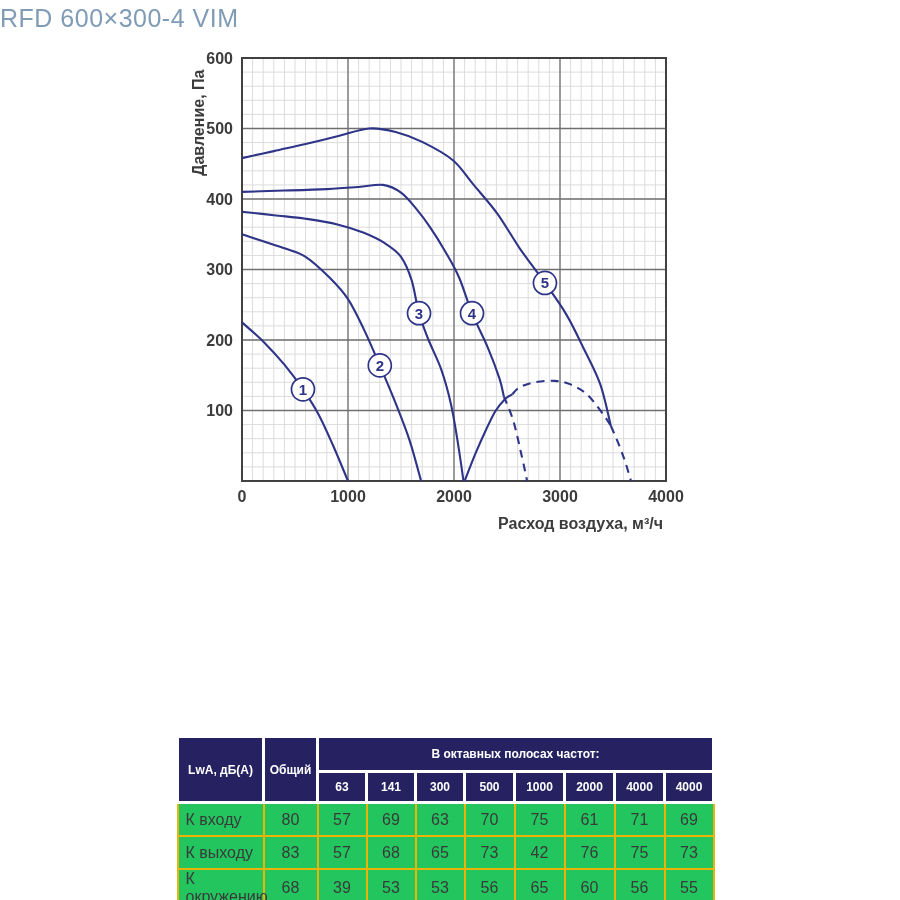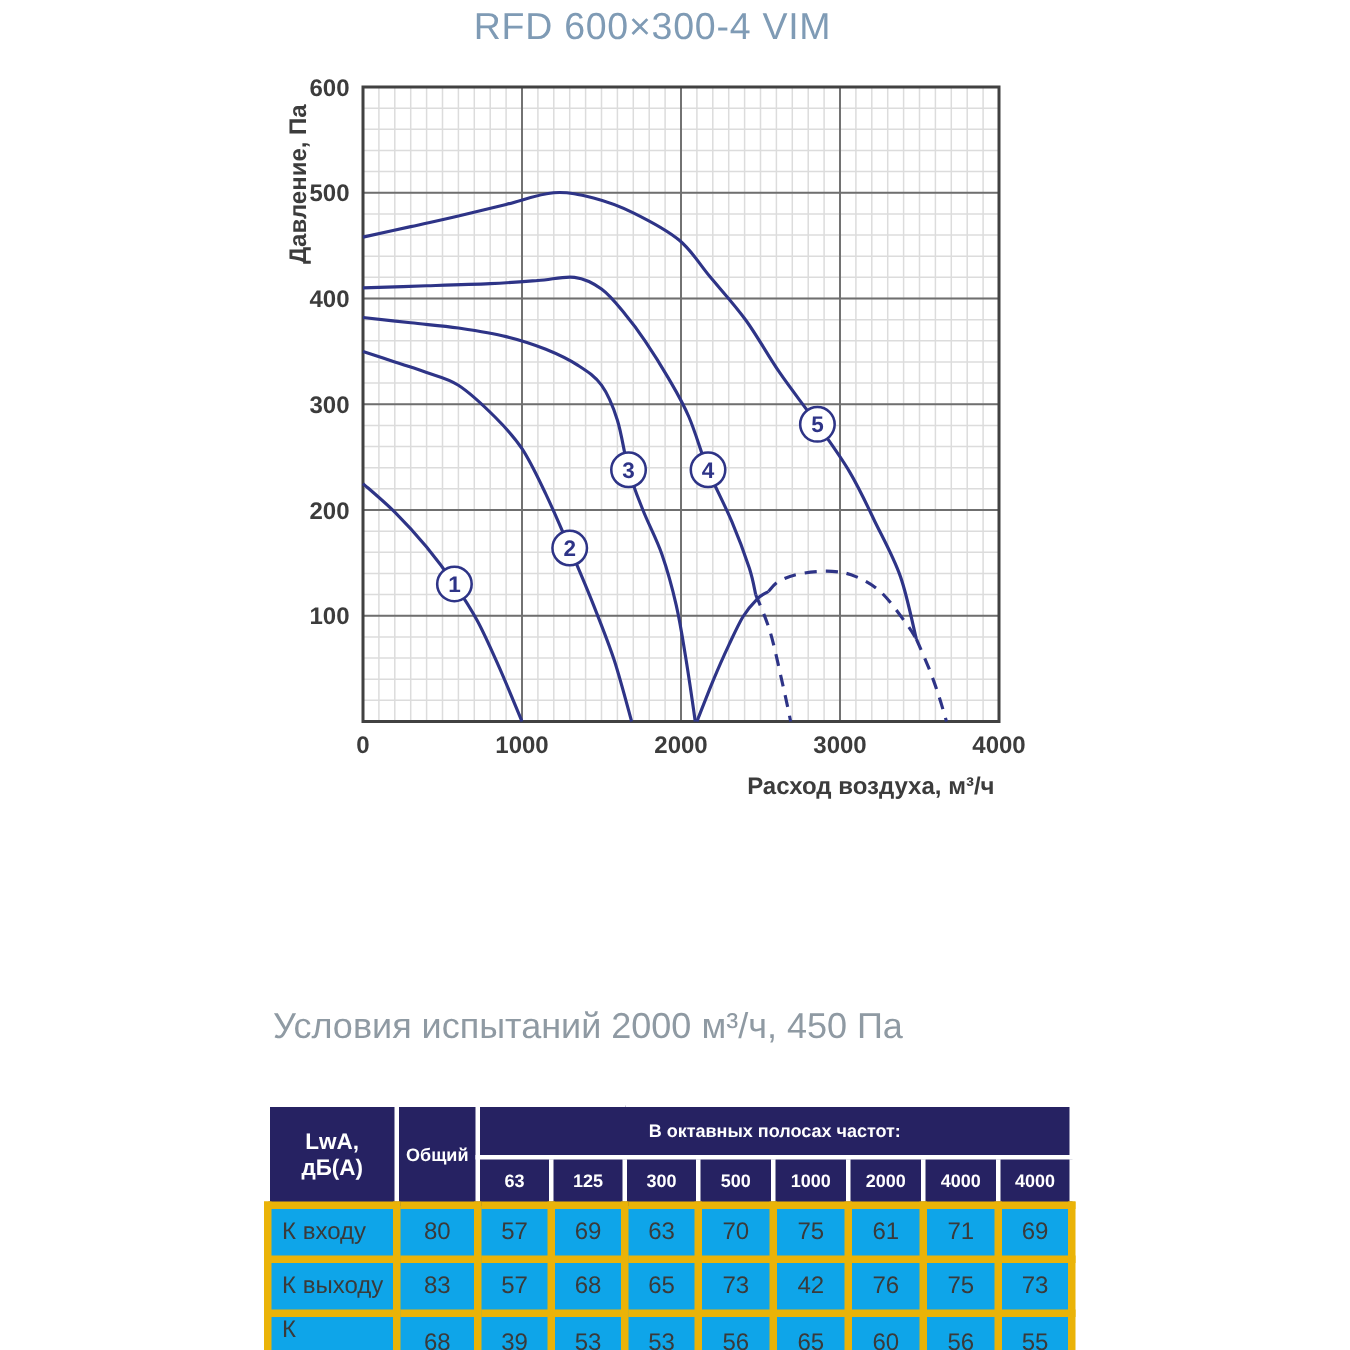--- a/index.html
+++ b/index.html
@@ -1,29 +1,29 @@
 <!DOCTYPE html>
 <html><head>
 <meta charset="utf-8">
 <style>
   html,body{margin:0;padding:0;background:#fff;}
   .page{position:relative;width:900px;height:900px;background:#fff;overflow:hidden;
         font-family:"Liberation Sans","DejaVu Sans",sans-serif;}
-  .chart-title{position:absolute;left:0;top:4px;width:870px;text-align:center;
+  .chart-title{position:absolute;left:0;top:4px;width:870px;
         font-size:25px;letter-spacing:0.5px;color:#7f9bb5;}
   .chart-wrap{position:absolute;left:0;top:0;width:900px;height:555px;}
   .subtitle{position:absolute;left:182px;top:671px;font-size:24px;color:#8f9aa3;}
   .tbl-wrap{position:absolute;left:176px;top:735px;}
   table.noise{border-collapse:collapse;table-layout:fixed;width:536px;}
   table.noise thead th{background:#262262;color:#ffffff;font-weight:bold;font-size:12px;
         border:3px solid #ffffff;padding:3px 1px;text-align:center;}
   table.noise thead tr.group-row th{height:26px;}
   table.noise thead tr.band-row th{height:22px;}
-  table.noise thead th.corner{font-size:15px;}
-  table.noise tbody td{background:#0ea5e9;border:5px solid #eab308;color:#3a3a3a;
+  table.noise thead th.corner{font-size:12px;}
+  table.noise tbody td{background:#22c55e;border:2px solid #eab308;color:#3a3a3a;
         font-size:16px;text-align:center;height:31px;padding:0 2px;}
   table.noise tbody td.lbl{text-align:left;padding-left:7px;}
 </style>
 </head>
 <body>
 
 <div class="page">
 
   <div class="chart-title">RFD 600×300-4 VIM</div>
 
@@ -155,21 +155,20 @@
         <text x="233" y="340" dy="0.36em" text-anchor="end" font-size="16" font-weight="bold" fill="#3c3c3c">200</text>
         <text x="233" y="269.5" dy="0.36em" text-anchor="end" font-size="16" font-weight="bold" fill="#3c3c3c">300</text>
         <text x="233" y="199" dy="0.36em" text-anchor="end" font-size="16" font-weight="bold" fill="#3c3c3c">400</text>
         <text x="233" y="128.5" dy="0.36em" text-anchor="end" font-size="16" font-weight="bold" fill="#3c3c3c">500</text>
         <text x="233" y="58" dy="0.36em" text-anchor="end" font-size="16" font-weight="bold" fill="#3c3c3c">600</text>
         <text x="663" y="529" text-anchor="end" font-size="16" font-weight="bold" fill="#3c3c3c">Расход воздуха, м³/ч</text>
         <text transform="translate(204 176) rotate(-90)" text-anchor="start" font-size="16" font-weight="bold" fill="#3c3c3c">Давление, Па</text>
       </svg>
   </figure>
 
-  <div class="subtitle">Условия испытаний 2000 м³/ч, 450 Па</div>
 
   <div class="tbl-wrap">
     <table class="noise">
       <colgroup>
         <col style="width:86px">
           <col style="width:54px">
         <col style="width:49px">
           <col style="width:49px">
           <col style="width:49px">
           <col style="width:50px">
@@ -179,21 +178,21 @@
           <col style="width:49px">
       </colgroup>
       <thead>
         <tr class="group-row">
           <th class="corner" rowspan="2">LwA, дБ(А)</th>
           <th rowspan="2">Общий</th>
           <th colspan="8">В октавных полосах частот:</th>
         </tr>
         <tr class="band-row" id="band-row">
             <th>63</th>
-            <th>125</th>
+            <th>141</th>
             <th>300</th>
             <th>500</th>
             <th>1000</th>
             <th>2000</th>
             <th>4000</th>
             <th>4000</th>
           </tr>
       </thead>
       <tbody id="noise-body">
           <tr>

